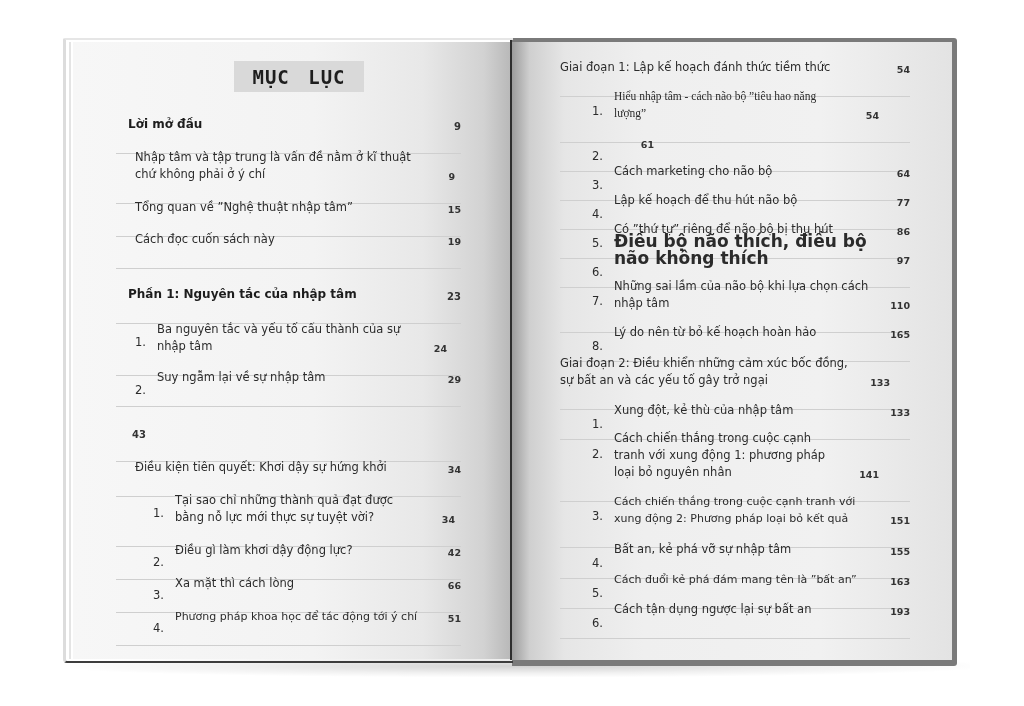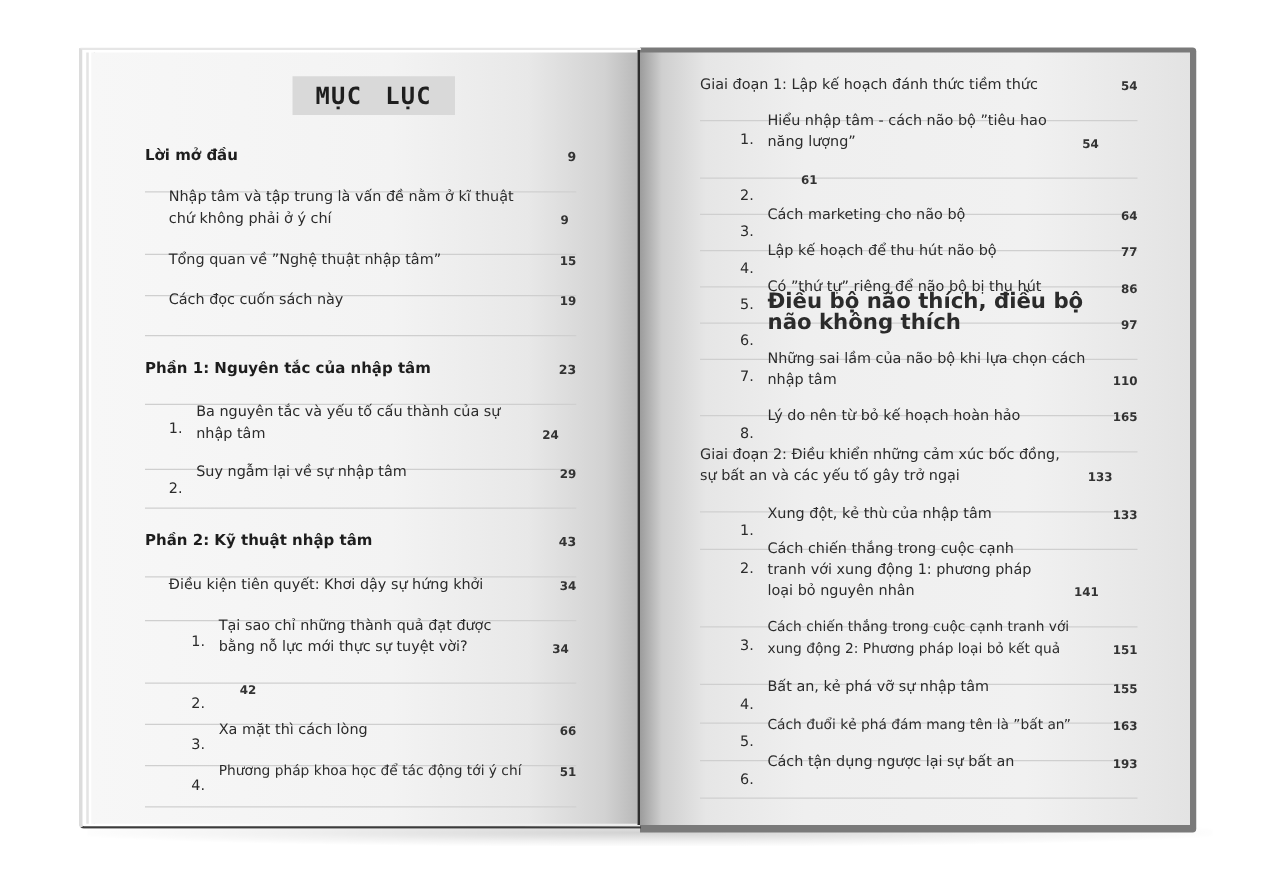--- a/index.html
+++ b/index.html
@@ -50,21 +50,21 @@
   .title-text {
     font-family: "DejaVu Sans Mono", monospace; font-weight: bold; font-size: 19px;
     color: #1e1e1e; letter-spacing: 1px; word-spacing: 6px;
   }
 
   
   .toc-row { position: absolute; display: flex; align-items: flex-end; border-bottom: 1px solid #cfcfcf; padding-bottom: 20px; }
   .toc-row .num { width: 22px; flex: none; font-size: 11.5px; }
   .toc-row .txt { flex: 1; font-size: 11.5px; line-height: 17px; color: #2b2b2b; }
   .toc-row .pg { flex: none; width: 30px; text-align: right; font-size: 9.5px; font-weight: bold; color: #333; padding-bottom: 1px; }
-  .toc-row.head .txt { font-weight: bold; font-size: 12px; color: #1d1d1d; }
+  .toc-row.head .txt { font-weight: bold; font-size: 12px; color: #1d1d1d; margin-left: 12px; }
   .toc-row.head .pg { font-size: 10px; }
   .toc-row .num { line-height: 17px; align-self: flex-start; color: #2b2b2b; }
 </style>
 </head>
 <body>
 
 <div class="book">
   <div class="shadow-floor"></div>
   <div class="right-cover"></div>
   <div class="left-edges"></div>
@@ -102,54 +102,54 @@
     <span class="txt" style="max-width:260px;">Ba nguyên tắc và yếu tố cấu thành của sự nhập tâm</span>
     <span class="pg">24</span>
   </div>
   <div class="toc-row" style="left:116px; top:382px; width:345px; height:25px; padding-left:19px;">
     <span class="num">2.</span>
     <span class="txt">Suy ngẫm lại về sự nhập tâm</span>
     <span class="pg">29</span>
   </div>
 
   <div class="toc-row head" style="left:116px; top:438px; width:345px; height:24px;">
-    <span class="txt">Phần 2: Kỹ thuật nhập tâm</span>
     <span class="pg">43</span>
   </div>
   <div class="toc-row" style="left:116px; top:470px; width:345px; height:27px; padding-left:19px;">
     <span class="txt">Điều kiện tiên quyết: Khơi dậy sự hứng khởi</span>
     <span class="pg">34</span>
   </div>
   <div class="toc-row" style="left:116px; top:505px; width:345px; height:42px; padding-left:37px;">
     <span class="num">1.</span>
     <span class="txt" style="max-width:250px;">Tại sao chỉ những thành quả đạt được bằng nỗ lực mới thực sự tuyệt vời?</span>
     <span class="pg">34</span>
   </div>
   <div class="toc-row" style="left:116px; top:554px; width:345px; height:26px; padding-left:37px;">
     <span class="num">2.</span>
+    <span class="txt">Điều gì làm khơi dậy động lực?</span>
     <span class="pg">42</span>
   </div>
   <div class="toc-row" style="left:116px; top:587px; width:345px; height:26px; padding-left:37px;">
     <span class="num">3.</span>
     <span class="txt">Xa mặt thì cách lòng</span>
     <span class="pg">66</span>
   </div>
   <div class="toc-row" style="left:116px; top:620px; width:345px; height:26px; padding-left:37px;">
     <span class="num">4.</span>
     <span class="txt" style="font-size:11px;">Phương pháp khoa học để tác động tới ý chí</span>
     <span class="pg">51</span>
   </div>
 
   <div class="toc-row" style="left:560px; top:73px; width:350px; height:24px; padding-left:0;">
     <span class="txt">Giai đoạn 1: Lập kế hoạch đánh thức tiềm thức</span>
     <span class="pg" style="width:40px;">54</span>
   </div>
   <div class="toc-row" style="left:560px; top:103px; width:350px; height:40px; padding-left:32px;">
     <span class="num">1.</span>
-    <span class="txt" style="max-width:225px;">Hiểu nhập tâm - cách não bộ ”tiêu hao năng lượng”</span>
+    <span class="txt" style="max-width:225px;font-family:Liberation Serif, serif;">Hiểu nhập tâm - cách não bộ ”tiêu hao năng lượng”</span>
     <span class="pg" style="width:40px;">54</span>
   </div>
   <div class="toc-row" style="left:560px; top:148px; width:350px; height:24px; padding-left:32px;">
     <span class="num">2.</span>
     <span class="pg" style="width:40px;">61</span>
   </div>
   <div class="toc-row" style="left:560px; top:177px; width:350px; height:24px; padding-left:32px;">
     <span class="num">3.</span>
     <span class="txt">Cách marketing cho não bộ</span>
     <span class="pg" style="width:40px;">64</span>

